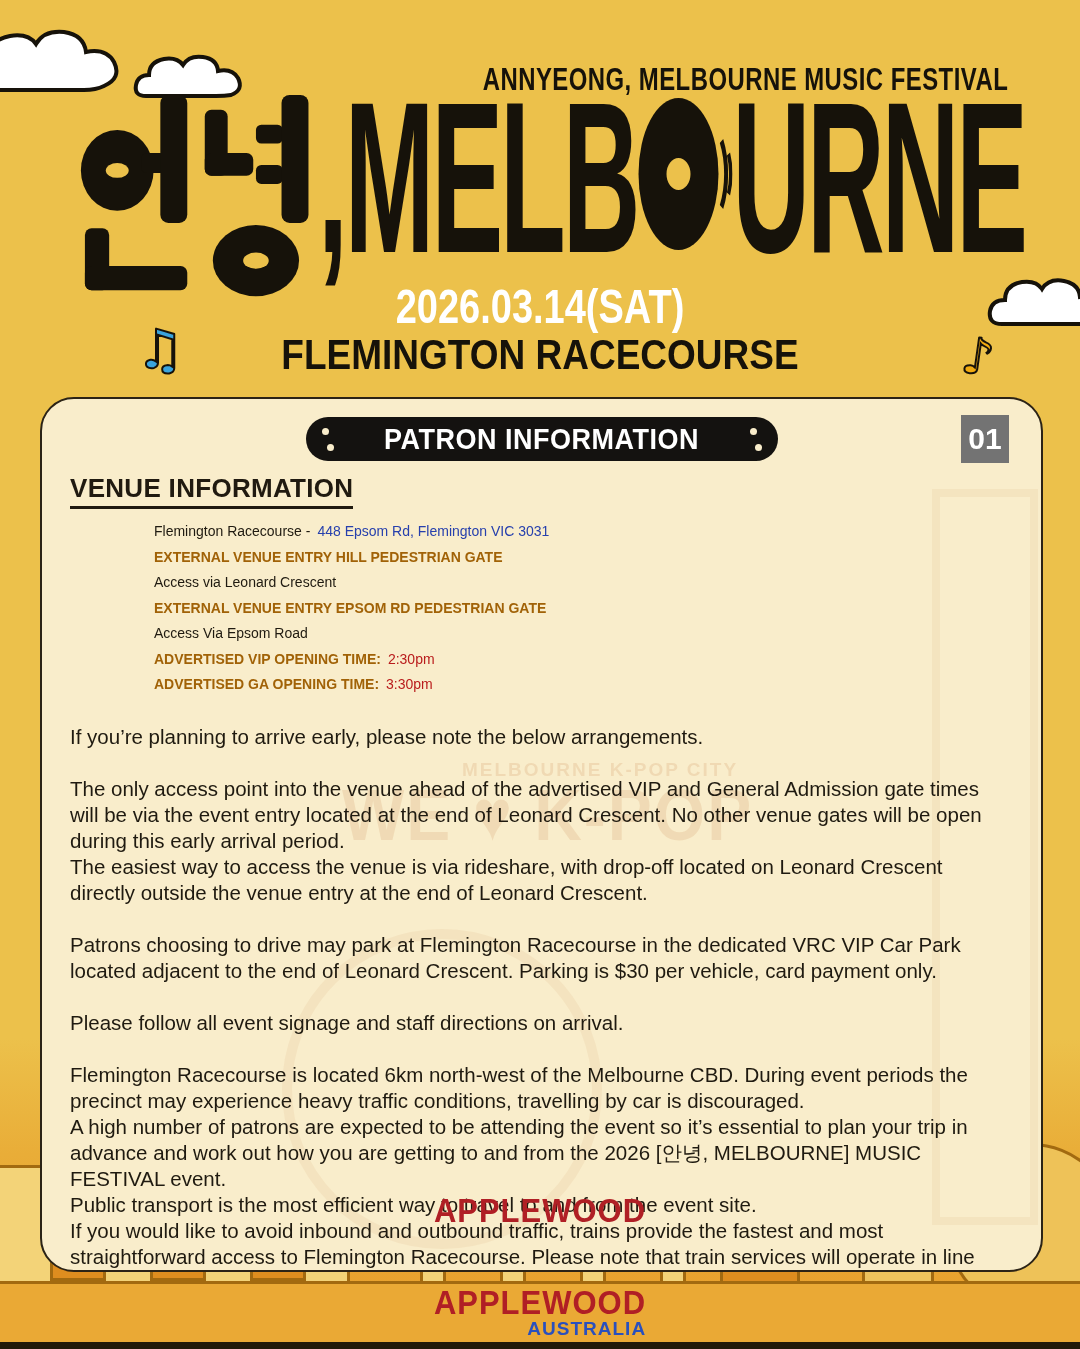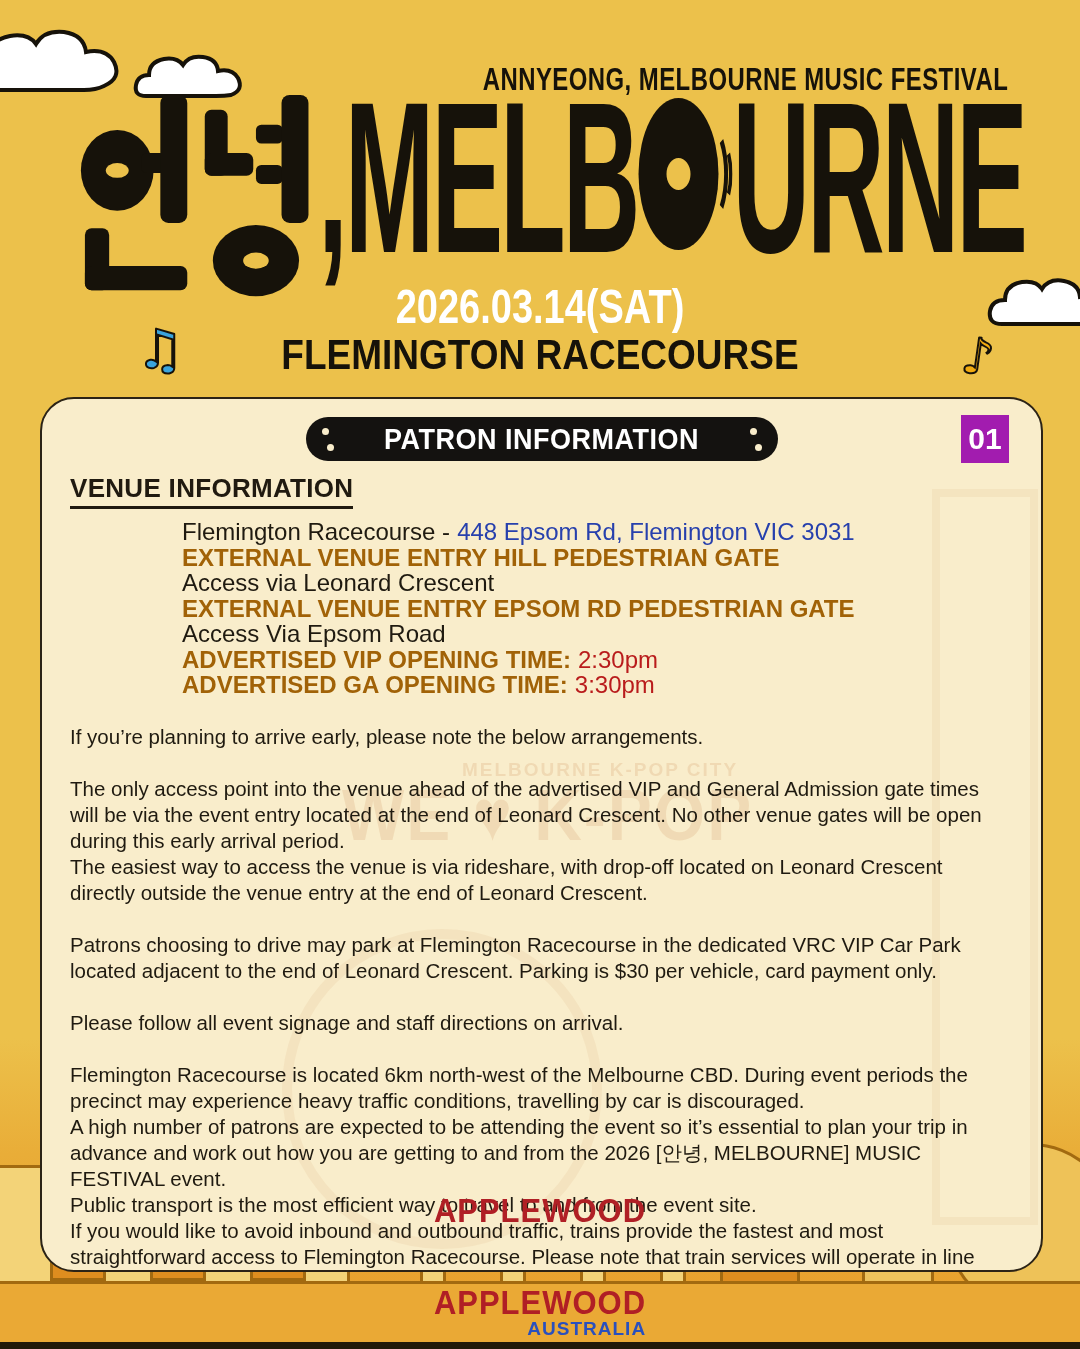--- a/index.html
+++ b/index.html
@@ -41,26 +41,26 @@
   .wm{position:absolute;color:#d9a877;pointer-events:none;}
   .wm-small{left:420px;top:360px;font-size:19px;font-weight:bold;opacity:.28;letter-spacing:2px;text-align:right;}
   .wm-big{left:300px;top:378px;font-size:66px;font-weight:bold;opacity:.26;letter-spacing:2px;transform:scaleY(1.1);}
   .wm-dome{left:240px;top:530px;width:300px;height:300px;border:10px solid #d9a877;border-radius:50%;opacity:.14;}
   .wm-tower{left:890px;top:90px;width:90px;height:720px;border:8px solid #d9a877;opacity:.13;}
   .pill{position:relative;width:472px;height:44px;margin:18px auto 0;background:#141210;border-radius:24px;
     display:flex;align-items:center;justify-content:center;}
   .pill-label{color:#fff;font-weight:bold;font-size:27px;letter-spacing:.5px;transform:scaleY(1.12);white-space:nowrap;}
   .dot{position:absolute;width:7px;height:7px;border-radius:50%;background:#f9edcb;}
   .d1{left:16px;top:11px;}.d2{left:21px;bottom:10px;}.d3{right:21px;top:11px;}.d4{right:16px;bottom:10px;}
-  .page-badge{position:absolute;top:16px;right:32px;width:48px;height:48px;background:#a21caf;
+  .page-badge{position:absolute;top:16px;right:32px;width:48px;height:48px;background:#737373;
     color:#fff;font-weight:bold;font-size:30px;display:flex;align-items:center;justify-content:center;}
   .card-body{position:relative;padding:12px 30px 0 28px;}
   .section-title{display:inline-block;font-weight:bold;font-size:26px;color:#201a10;
     border-bottom:3px solid #201a10;padding-bottom:2px;letter-spacing:.3px;}
-  .details{margin:10px 0 0 112px;font-size:24px;line-height:25.5px;}
+  .details{margin:10px 0 0 84px;font-size:14px;line-height:25.5px;}
   .details b{color:#a16207;}
   .blue{color:#b91c1c;}
   .time{margin-left:7px;}
   .addr-link{color:#2740ad;text-decoration:none;margin-left:7px;}
   .paragraphs{margin-top:26px;width:940px;font-size:20.5px;line-height:26px;}
   .paragraphs p{margin:0 0 26px 0;white-space:pre-line;}
 
   
   .footer{position:absolute;left:0;right:0;top:1282px;height:58px;z-index:3;
     display:flex;align-items:center;justify-content:center;gap:57px;flex-direction:column;}

